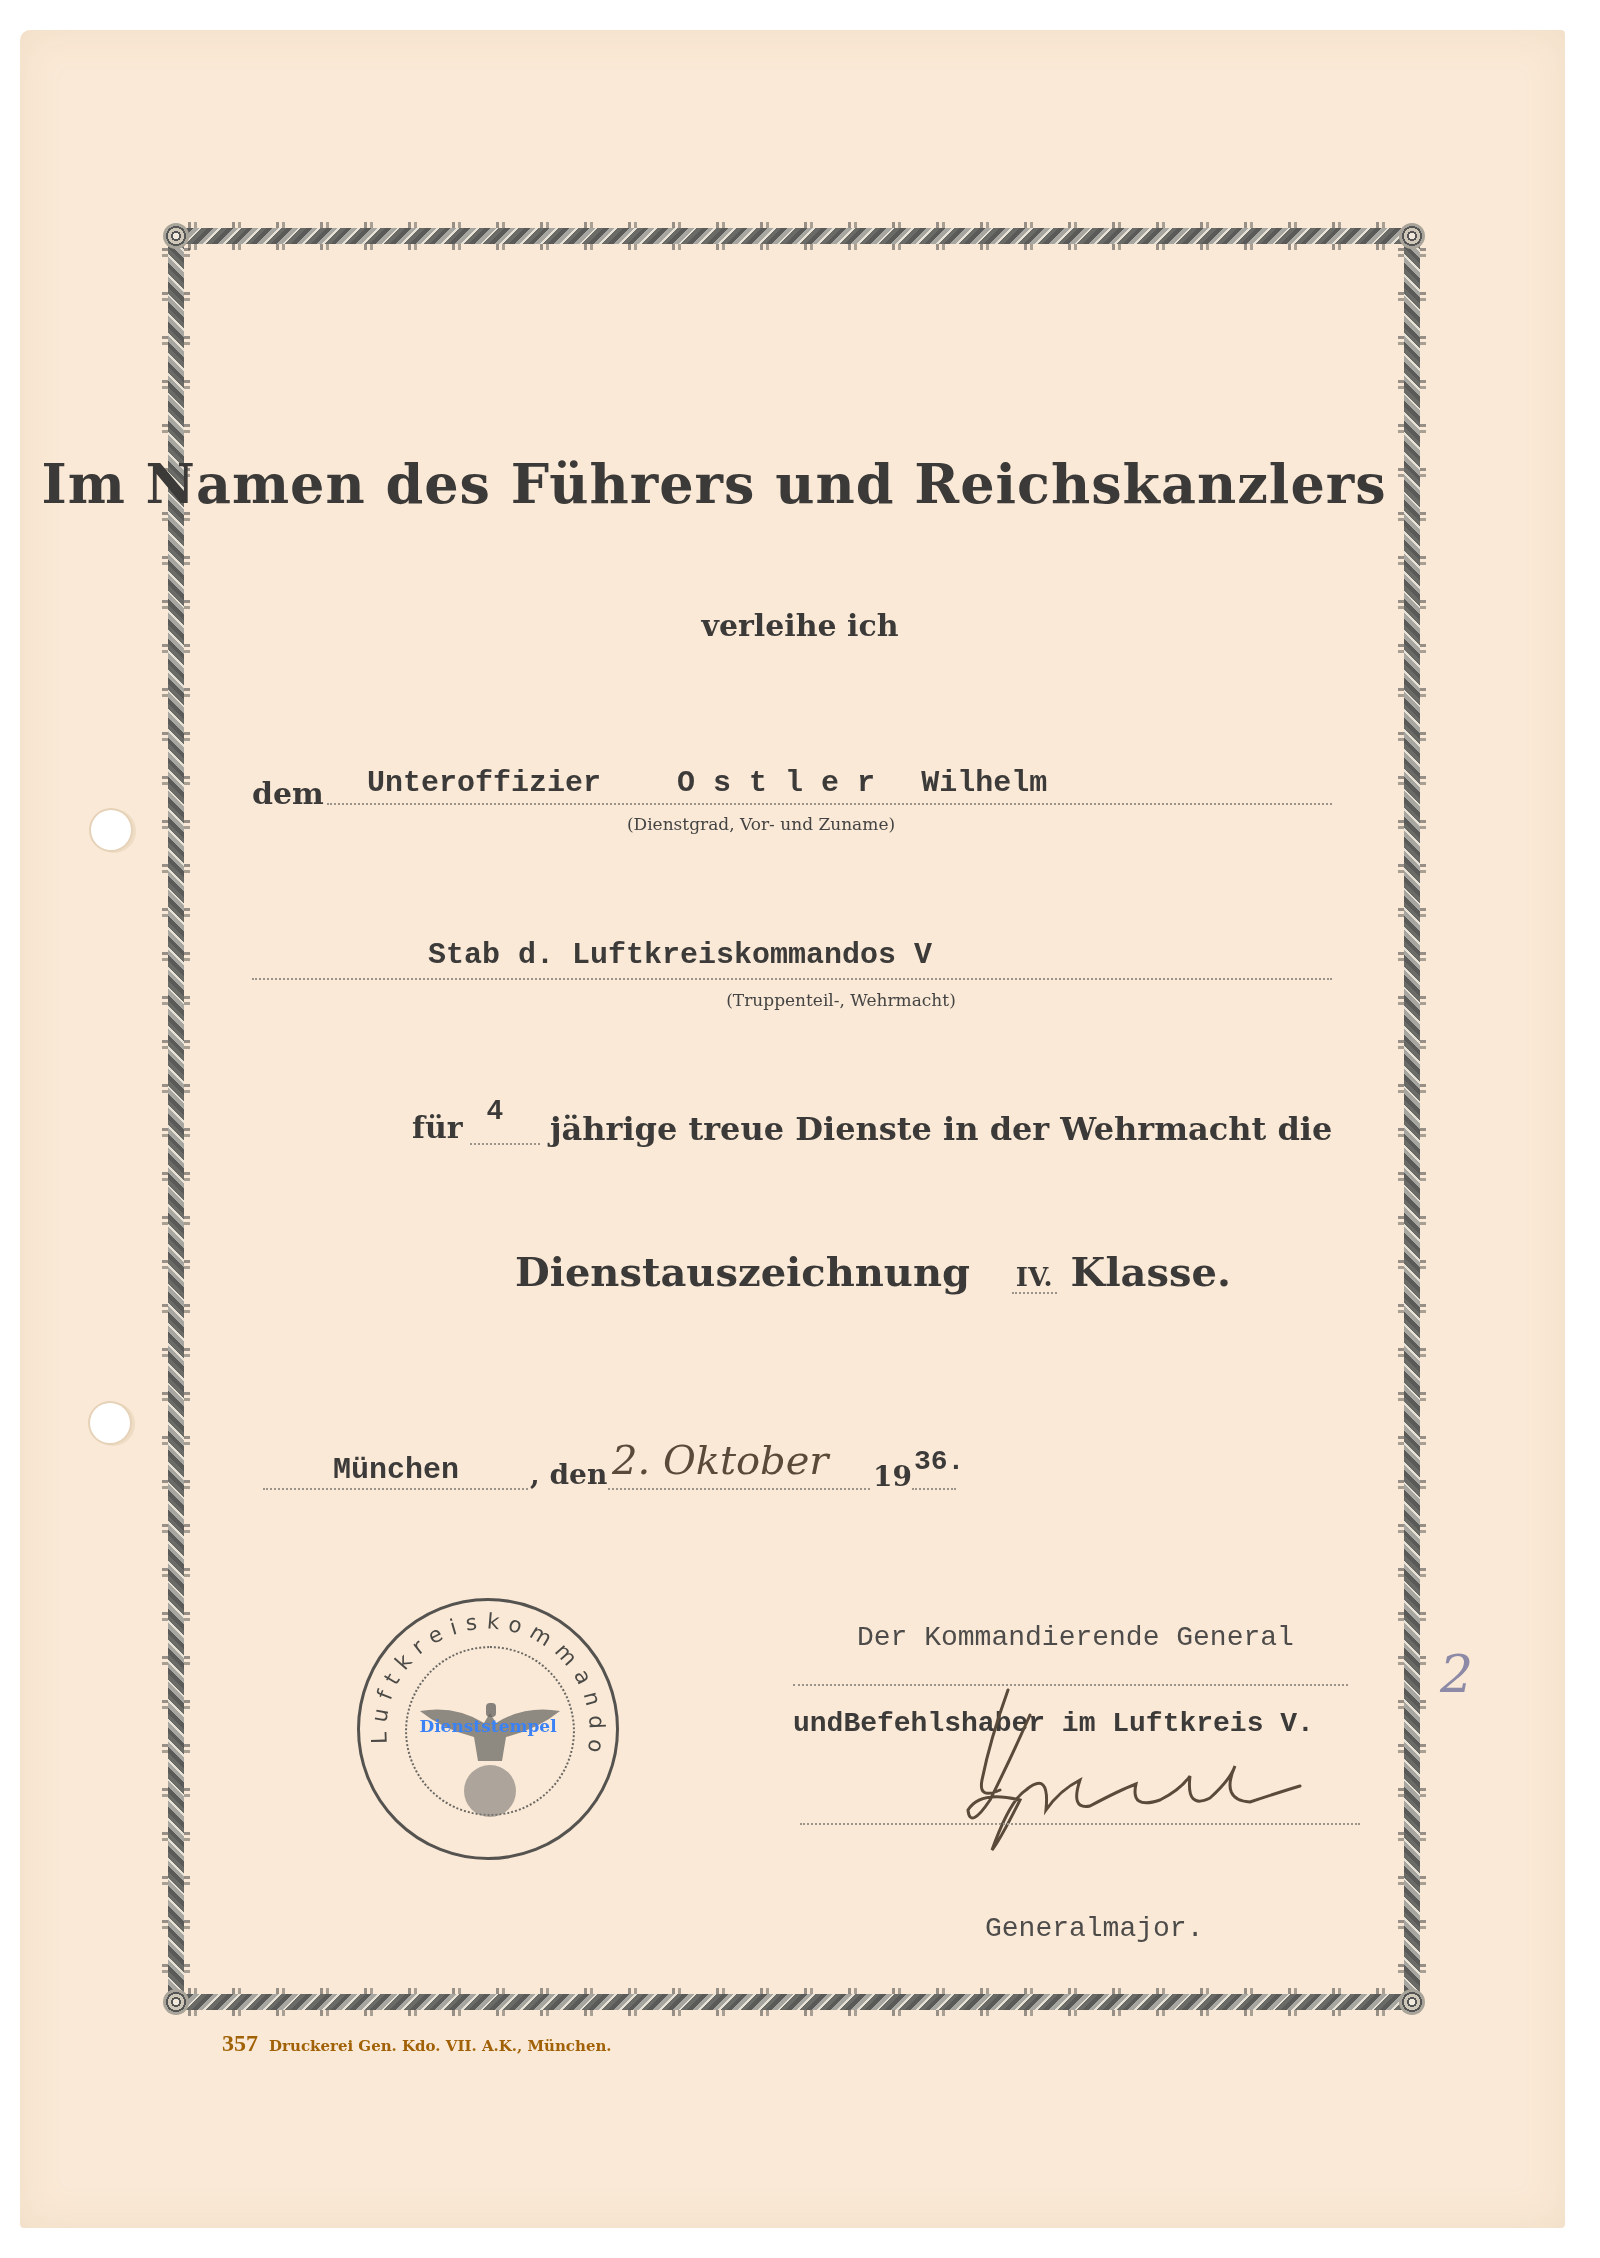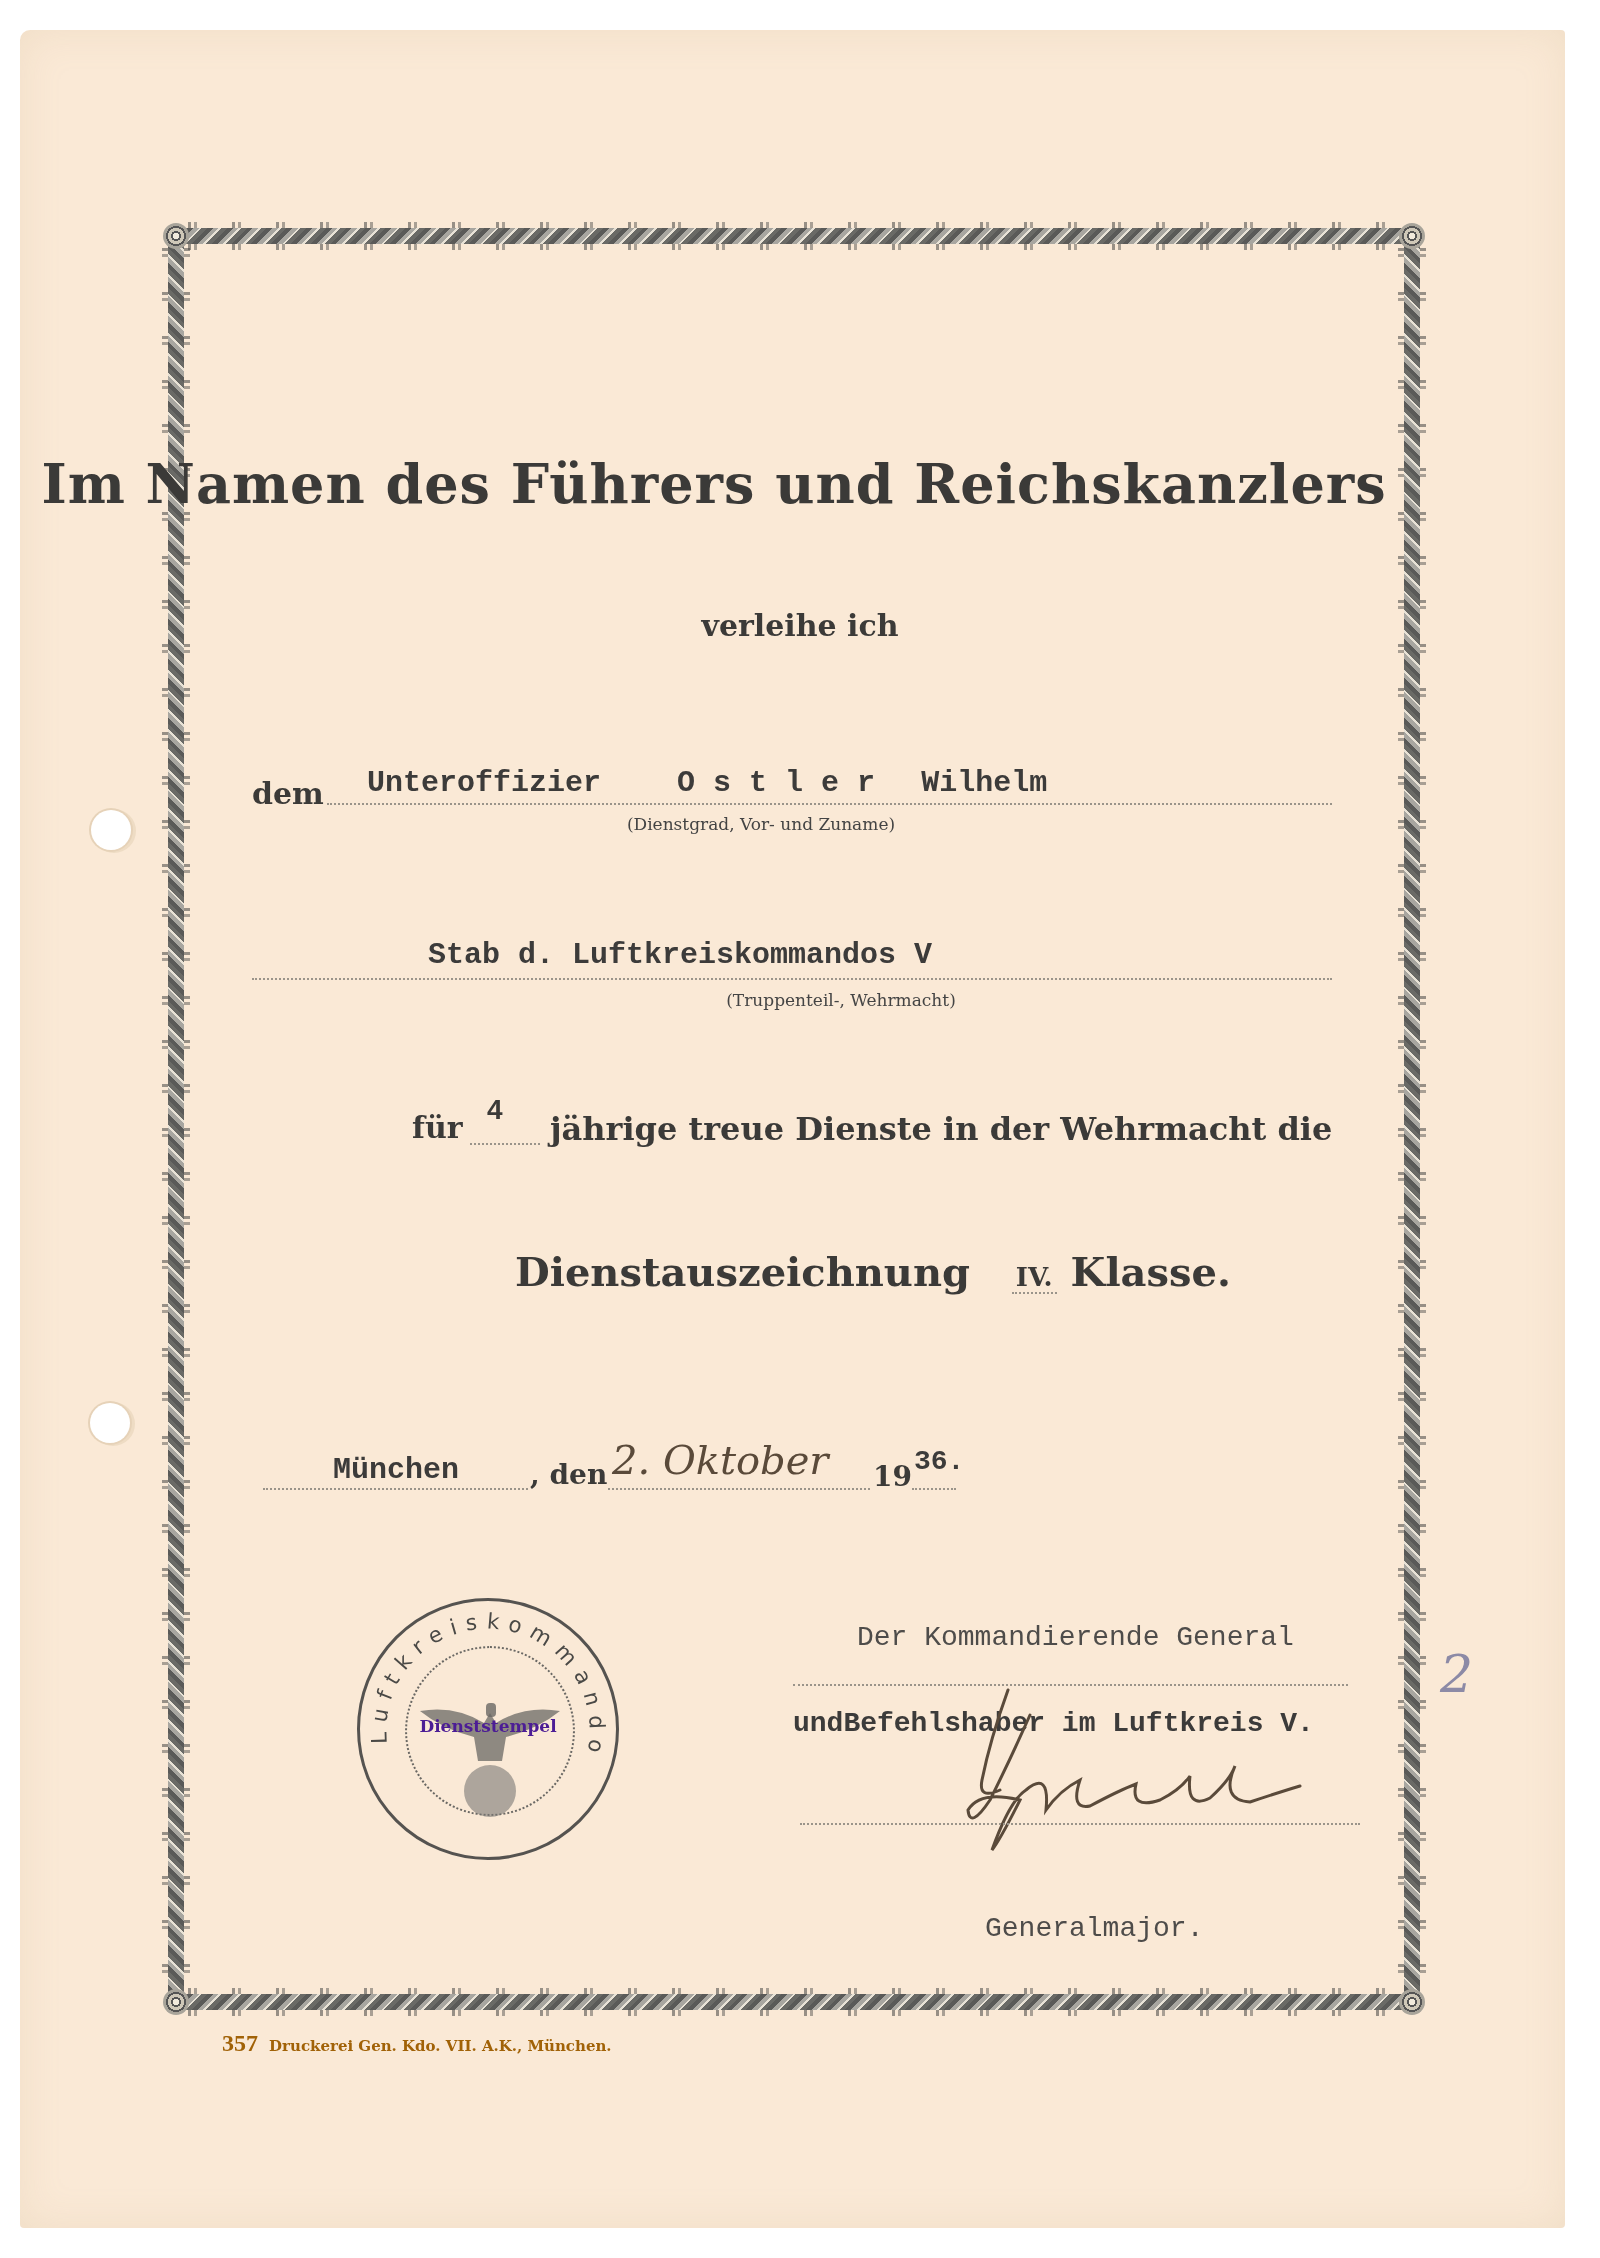--- a/index.html
+++ b/index.html
@@ -61,21 +61,21 @@
   }
   .stamp .inner {
     position: absolute; left: 45px; top: 45px; width: 166px; height: 166px;
     border: 2px dotted #6a6864; border-radius: 50%;
   }
   .stamp .ring-text {
     position: absolute; left: 0; top: 0; width: 100%; height: 100%;
   }
   .stamp .center-text {
     position: absolute; left: 0; right: 0; top: 115px; text-align: center;
-    font-size: 17px; font-weight: bold; color: #4c1d95; font-family: "DejaVu Serif", serif;
+    font-size: 17px; font-weight: bold; color: #3b82f6; font-family: "DejaVu Serif", serif;
   }
   .eagle {
     position: absolute; left: 50px; top: 72px; width: 160px; height: 160px;
   }
   .pencil { position: absolute; color: #8c8aa6; font-family: "DejaVu Serif", serif; font-style: italic; }
 </style>
 </head>
 <body>
 
 <div class="paper"></div>

